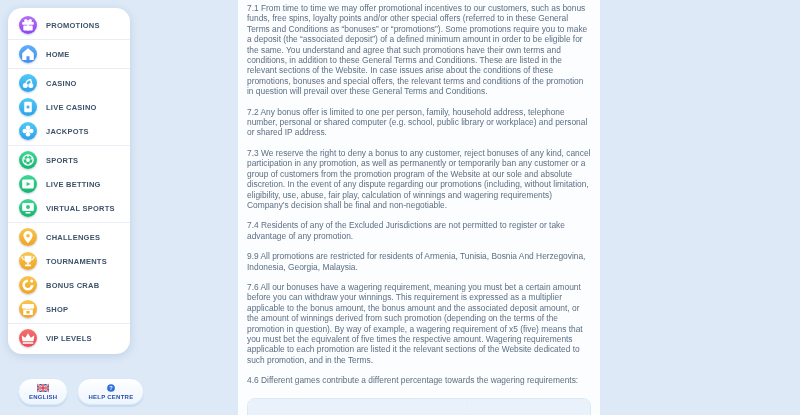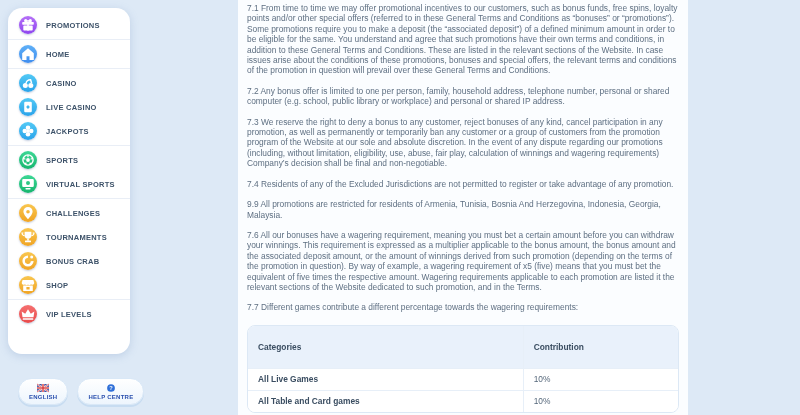--- a/index.html
+++ b/index.html
@@ -37,21 +37,21 @@
     border:1px solid #d9e8f7;box-shadow:0 2px 0 #c7dcf1;
     display:flex;flex-direction:column;align-items:center;justify-content:center;
     gap:1px;cursor:pointer;box-sizing:border-box;
   }
   .f-btn svg{width:12px;height:10px;display:block;}
   .f-btn .f-lbl{
     font-size:6px;font-weight:bold;color:#2a4fae;letter-spacing:.25px;white-space:nowrap;
   }
   
   .content{
-    position:absolute;left:238px;top:0;width:450px;height:415px;
+    position:absolute;left:238px;top:0;width:362px;height:415px;
     background:#fbfdff;box-sizing:border-box;padding:3px 9px 0 9px;overflow:hidden;
   }
   .para{
     font-size:8.4px;line-height:10.4px;color:#5e6f82;margin:0 0 10px 0;
   }
   .table-wrap{
     border:1px solid #dce8f5;border-radius:8px;overflow:hidden;margin-top:12px;
     background:#ffffff;
   }
   table.wager{width:100%;border-collapse:collapse;}
@@ -127,20 +127,28 @@
       <div class="s-divider"></div>
       <div class="s-item">
         <span class="s-icon" style="background: linear-gradient(rgb(62, 216, 150), rgb(22, 181, 110));">
           <svg viewBox="0 0 18 18">
             <circle cx="9" cy="9" r="5.1" fill="none" stroke="#fff" stroke-width="1.4"></circle>
             <circle cx="9" cy="9" r="1.9" fill="#fff"></circle>
             <path d="M9 3.9v2.3M4.2 7.3l2.2.9M5.7 13.3l1.7-1.6M12.3 13.3l-1.7-1.6M13.8 7.3l-2.2.9" stroke="#fff" stroke-width="1.2" fill="none"></path>
           </svg>
         </span>
         <span class="s-label">SPORTS</span>
+      </div>
+      <div class="s-item">
+        <span class="s-icon" style="background: linear-gradient(rgb(62, 216, 150), rgb(22, 181, 110));">
+          <svg viewBox="0 0 18 18">
+            <path fill-rule="evenodd" d="M4.6 4.4h8.8a1.4 1.4 0 0 1 1.4 1.4v6.4a1.4 1.4 0 0 1-1.4 1.4H4.6a1.4 1.4 0 0 1-1.4-1.4V5.8a1.4 1.4 0 0 1 1.4-1.4zm3 2.7l3.9 1.9-3.9 1.9z" fill="#fff"></path>
+          </svg>
+        </span>
+        <span class="s-label">LIVE BETTING</span>
       </div>
       <div class="s-item">
         <span class="s-icon" style="background: linear-gradient(rgb(62, 216, 150), rgb(22, 181, 110));">
           <svg viewBox="0 0 18 18">
             <path fill-rule="evenodd" d="M4.4 4h9.2a1.2 1.2 0 0 1 1.2 1.2v5.6a1.2 1.2 0 0 1-1.2 1.2H4.4a1.2 1.2 0 0 1-1.2-1.2V5.2A1.2 1.2 0 0 1 4.4 4zM9 6a2 2 0 1 0 0 4 2 2 0 0 0 0-4z" fill="#fff"></path>
             <rect x="6.4" y="13" width="5.2" height="1.4" rx="0.7" fill="#fff"></rect>
           </svg>
         </span>
         <span class="s-label">VIRTUAL SPORTS</span>
       </div>
@@ -224,21 +232,21 @@
   </div>
 
 <main class="content">
   <div id="paragraphs">
       <p class="para">7.1 From time to time we may offer promotional incentives to our customers, such as bonus funds, free spins, loyalty points and/or other special offers (referred to in these General Terms and Conditions as “bonuses” or “promotions”). Some promotions require you to make a deposit (the “associated deposit”) of a defined minimum amount in order to be eligible for the same. You understand and agree that such promotions have their own terms and conditions, in addition to these General Terms and Conditions. These are listed in the relevant sections of the Website. In case issues arise about the conditions of these promotions, bonuses and special offers, the relevant terms and conditions of the promotion in question will prevail over these General Terms and Conditions.</p>
       <p class="para">7.2 Any bonus offer is limited to one per person, family, household address, telephone number, personal or shared computer (e.g. school, public library or workplace) and personal or shared IP address.</p>
       <p class="para">7.3 We reserve the right to deny a bonus to any customer, reject bonuses of any kind, cancel participation in any promotion, as well as permanently or temporarily ban any customer or a group of customers from the promotion program of the Website at our sole and absolute discretion. In the event of any dispute regarding our promotions (including, without limitation, eligibility, use, abuse, fair play, calculation of winnings and wagering requirements) Company’s decision shall be final and non-negotiable.</p>
       <p class="para">7.4 Residents of any of the Excluded Jurisdictions are not permitted to register or take advantage of any promotion.</p>
       <p class="para">9.9 All promotions are restricted for residents of Armenia, Tunisia, Bosnia And Herzegovina, Indonesia, Georgia, Malaysia.</p>
       <p class="para">7.6 All our bonuses have a wagering requirement, meaning you must bet a certain amount before you can withdraw your winnings. This requirement is expressed as a multiplier applicable to the bonus amount, the bonus amount and the associated deposit amount, or the amount of winnings derived from such promotion (depending on the terms of the promotion in question). By way of example, a wagering requirement of x5 (five) means that you must bet the equivalent of five times the respective amount. Wagering requirements applicable to each promotion are listed it the relevant sections of the Website dedicated to such promotion, and in the Terms.</p>
-      <p class="para">7.7 Different games contribute a different percentage towards the wagering requirements:</p>
+      <p class="para">4.6 Different games contribute a different percentage towards the wagering requirements:</p>
     </div>
   <div class="table-wrap">
     <table class="wager">
       <thead>
           <tr id="wager-head">
             <th class="col-cat">Categories</th>
             <th>Contribution</th>
           </tr>
         </thead>
       <tbody id="wager-body">

